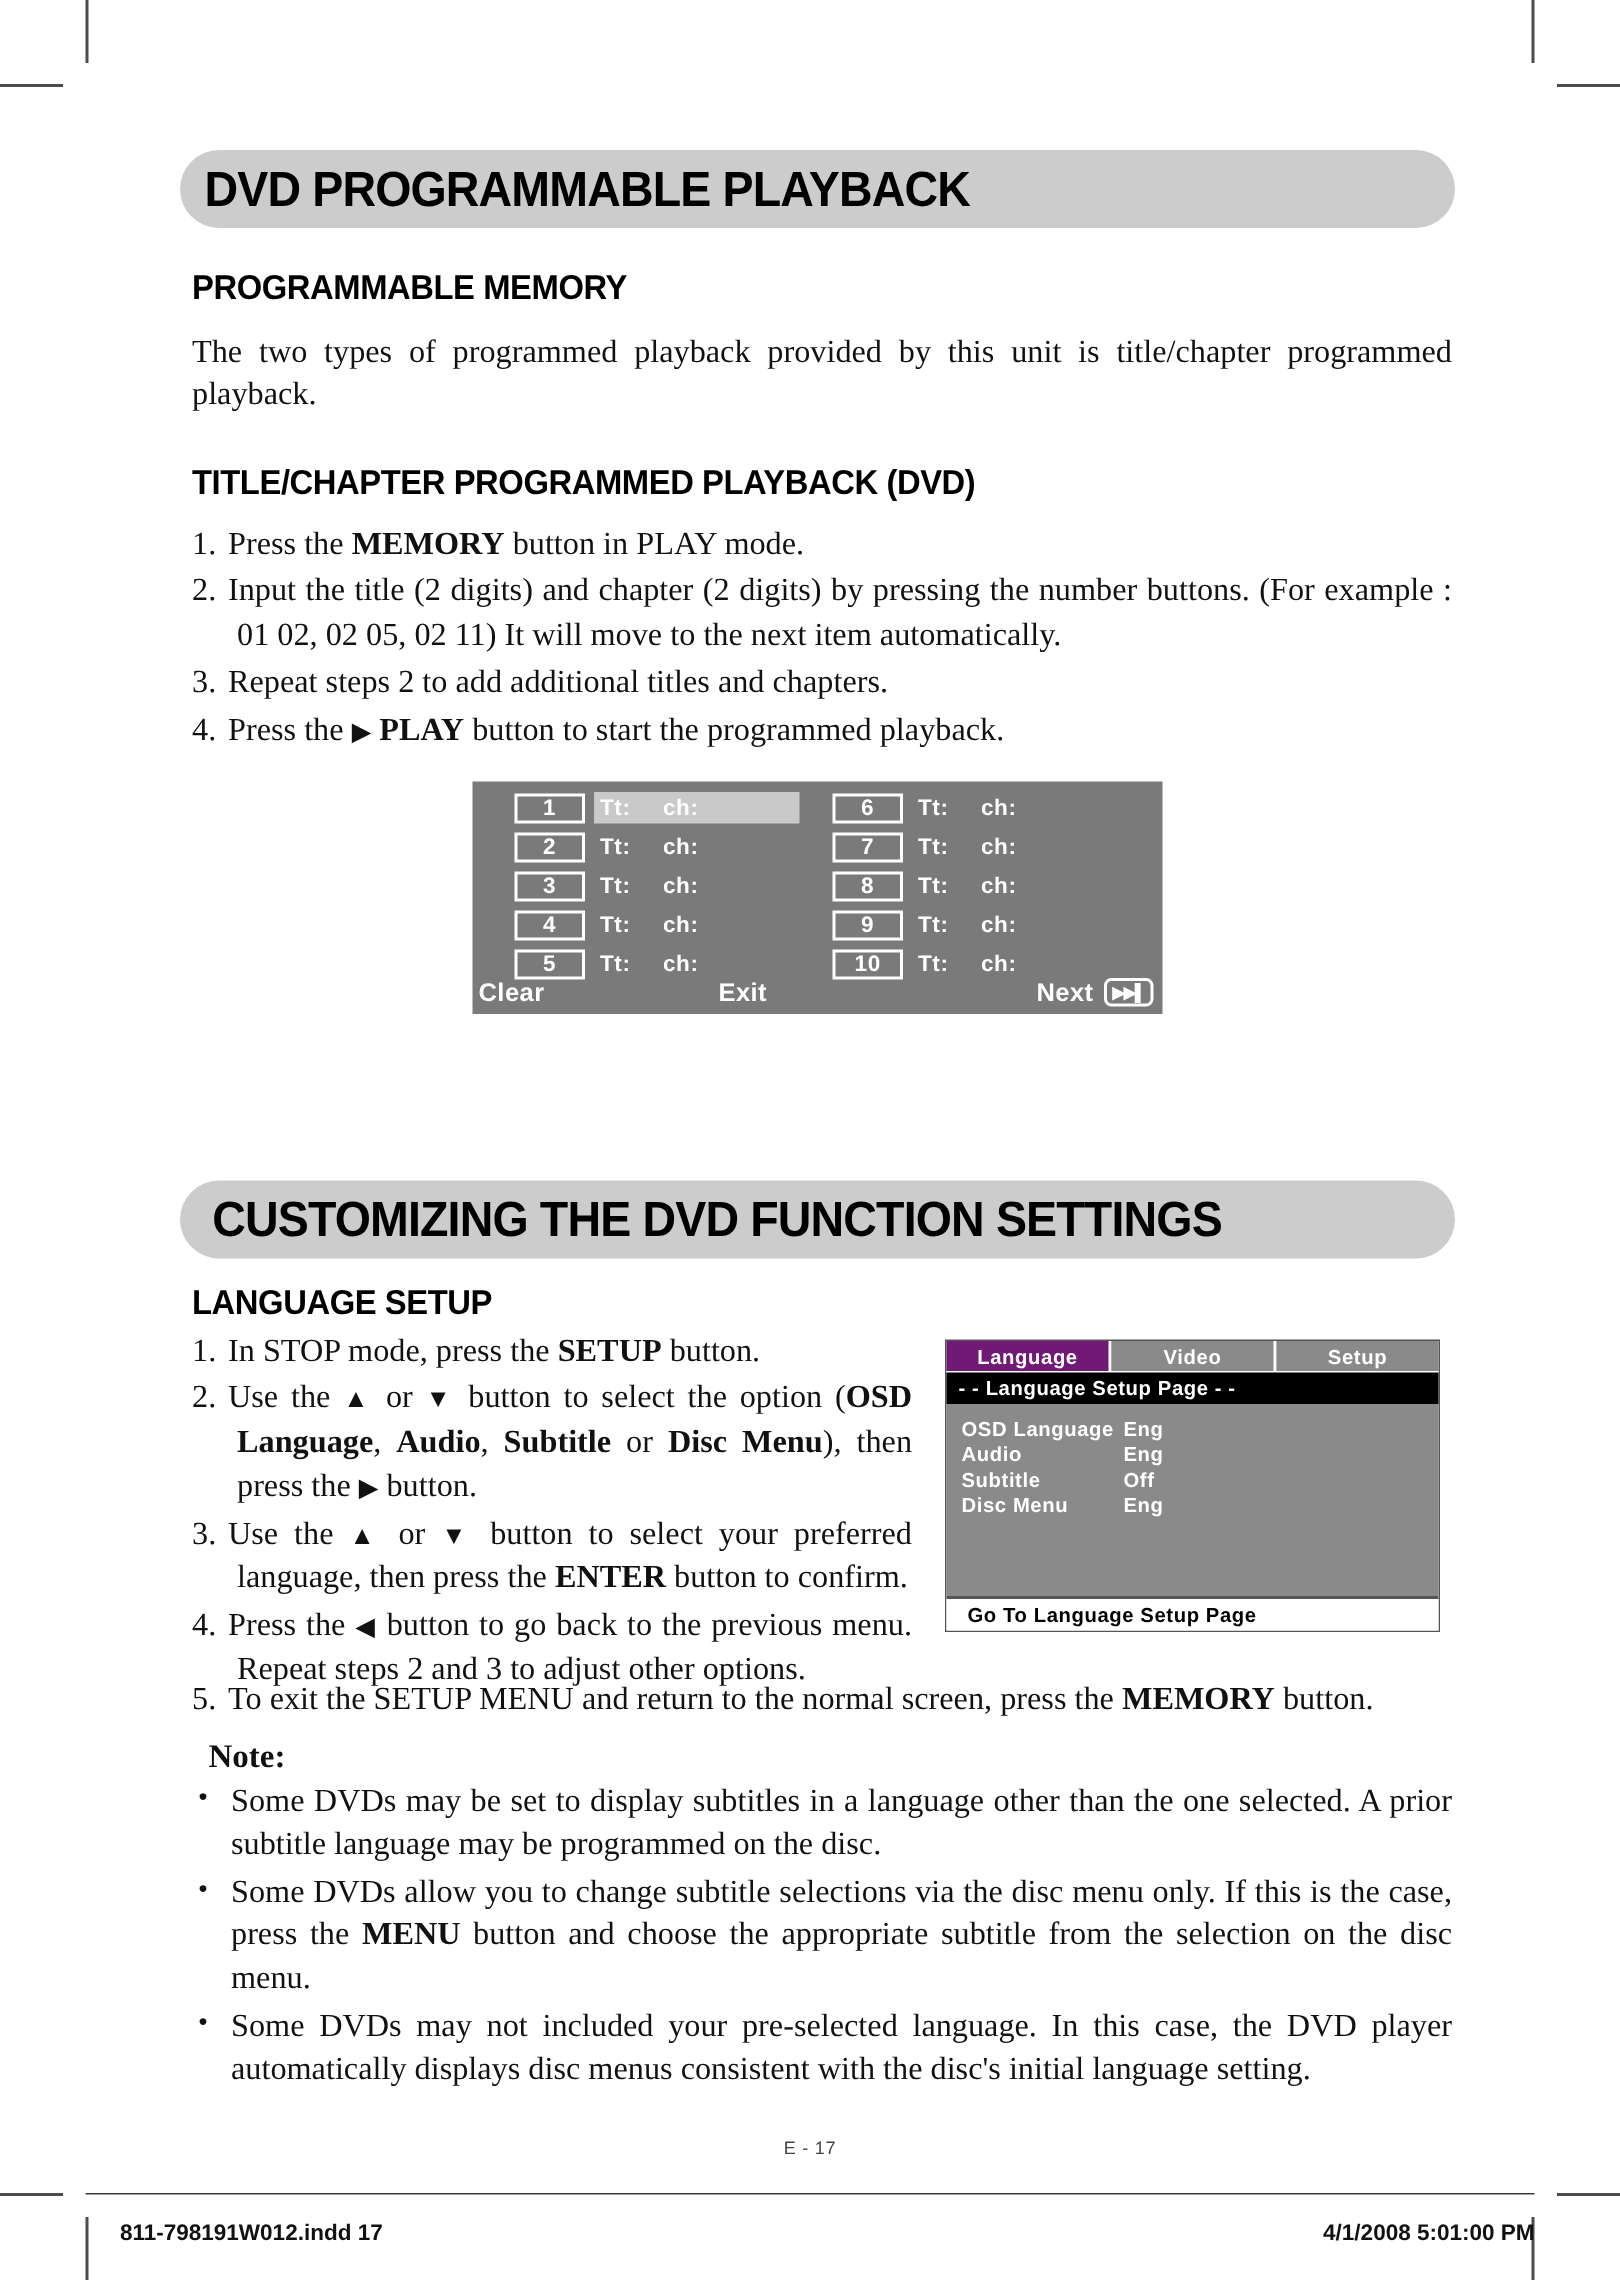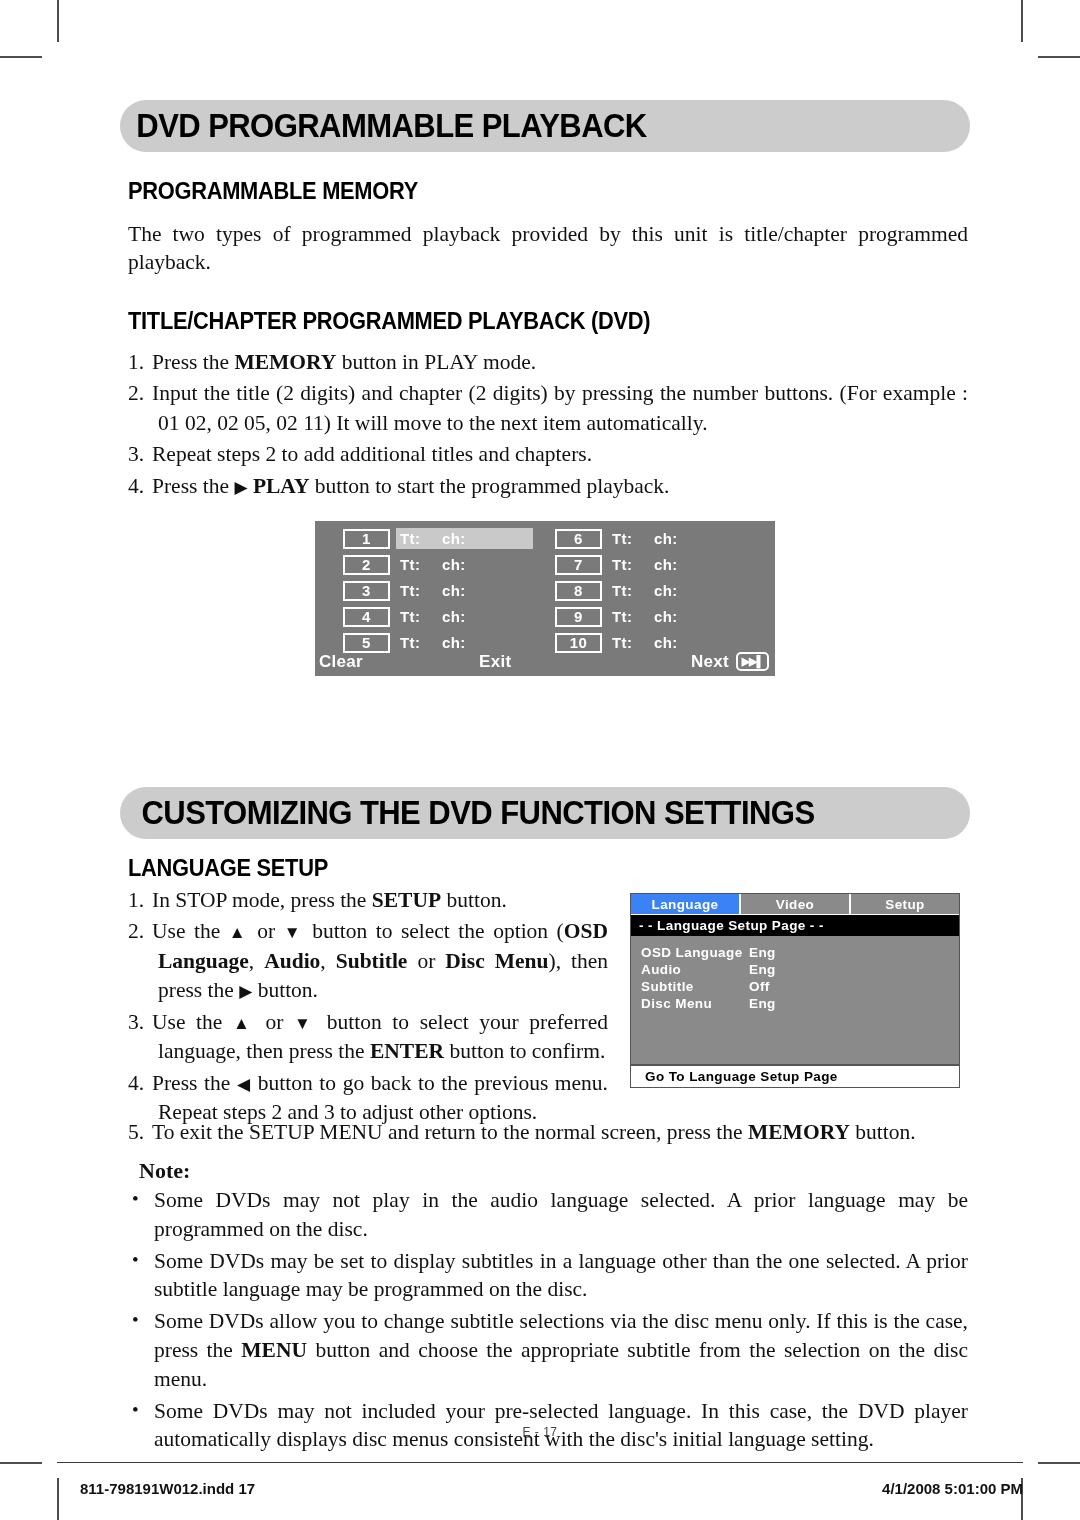--- a/index.html
+++ b/index.html
@@ -232,21 +232,21 @@
     justify-content: center;
     font-size: 13.5px;
     font-weight: bold;
     color: #ffffff;
     background: #8a8a8a;
     border-right: 2px solid #ffffff;
     box-sizing: border-box;
     letter-spacing: 0.4px;
   }
   .lang-tab:last-child { border-right: none; }
-  .lang-tab.active { background: #3b82f6; }
+  .lang-tab.active { background: #701a75; }
 
   .lang-title {
     background: #000000;
     color: #ffffff;
     font-size: 13.5px;
     font-weight: bold;
     height: 21px;
     display: flex;
     align-items: center;
     padding-left: 8px;
@@ -495,21 +495,20 @@
 
   <ul class="numlist abs" style="left:8px; top:1118px; width:840px;">
     <li>
       <span class="num">5.</span><span>To exit the SETUP MENU and return to the normal screen, press the <b>MEMORY</b> button.</span>
     </li>
   </ul>
 
   <div class="note-label abs" style="left:8px; top:1158px;margin-left:11px;">Note:</div>
 
   <ul class="bullets abs" style="left:8px; top:1186px; width:840px;">
-    <li><span>Some DVDs may not play in the audio language selected. A prior language may be programmed on the disc.</span></li>
     <li><span>Some DVDs may be set to display subtitles in a language other than the one selected. A prior subtitle language may be programmed on the disc.</span></li>
     <li><span>Some DVDs allow you to change subtitle selections via the disc menu only. If this is the case, press the <b>MENU</b> button and choose the appropriate subtitle from the selection on the disc menu.</span></li>
     <li><span>Some DVDs may not included your pre-selected language. In this case, the DVD player automatically displays disc menus consistent with the disc's initial language setting.</span></li>
   </ul>
 
 </div>
 
 <div class="page-num">E - 17</div>
 <div class="footline"></div>
 <div class="footer-row">

